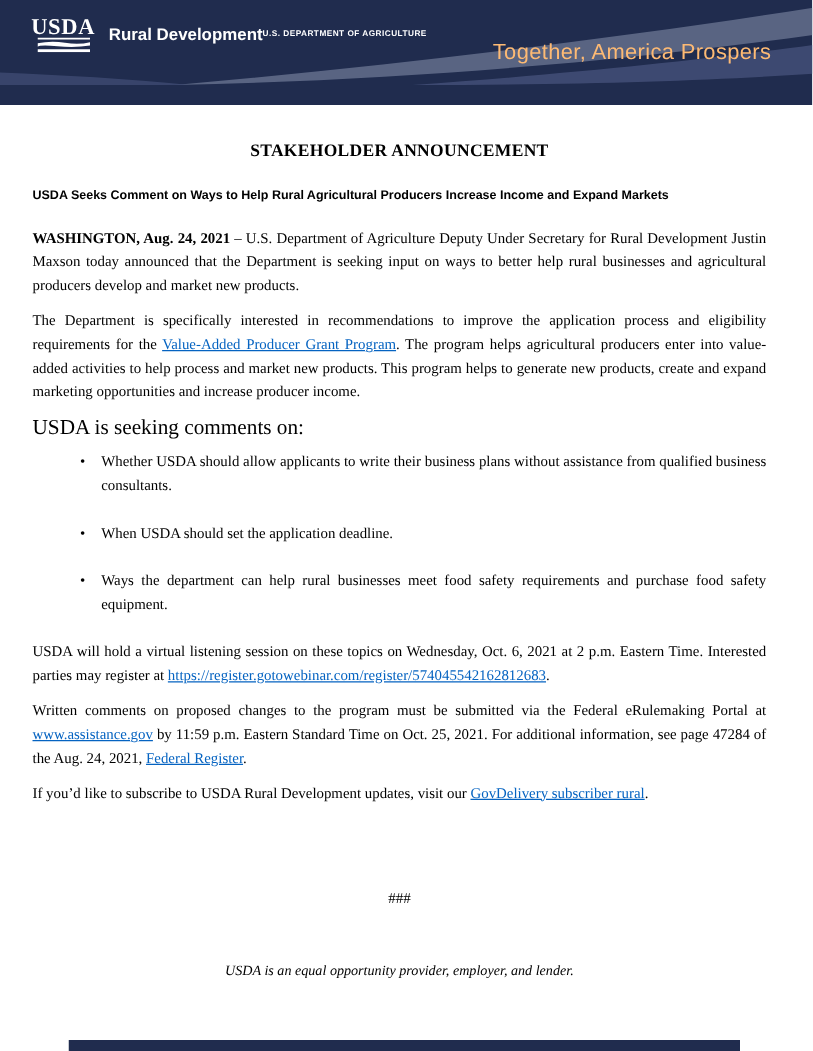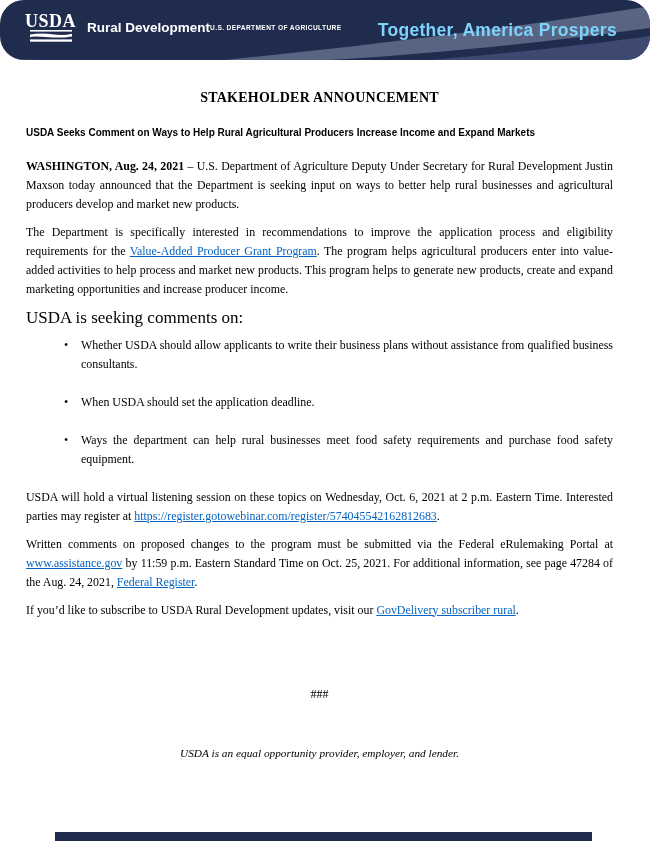--- a/index.html
+++ b/index.html
@@ -1,33 +1,33 @@
 <!DOCTYPE html>
 <html><head>
 <meta charset="utf-8">
 <style>
   html,body{margin:0;padding:0;background:#fff;}
   .page-wrap{
     position:relative;width:650px;height:841px;background:#fff;overflow:hidden;
     font-family:"Liberation Serif",serif;color:#000;
   }
   
-  .masthead{position:relative;height:60px;background:#202c4e;overflow:hidden;border-radius:24px;}
+  .masthead{position:relative;height:84px;background:#202c4e;overflow:hidden;}
   .swoosh{position:absolute;left:0;top:0;width:650px;height:68px;display:block;}
   .brand{position:absolute;left:25px;top:13px;display:flex;align-items:center;gap:11px;z-index:2;}
   .usda-mark{display:flex;flex-direction:column;align-items:center;color:#fff;}
   .usda-word{font-family:"Liberation Serif",serif;font-weight:700;font-size:18px;line-height:16px;letter-spacing:.5px;}
   .usda-logo-swoosh{width:42px;height:12px;margin-top:1px;}
   .brand-text{display:flex;flex-direction:row;justify-content:center;}
   .brand-name{font-family:"Liberation Sans",sans-serif;font-weight:600;font-size:13.5px;line-height:14px;color:#fff;}
   .brand-dept{font-family:"Liberation Sans",sans-serif;font-weight:700;font-size:6.6px;letter-spacing:.38px;color:#fff;margin-top:3px;}
   .tagline{
     position:absolute;right:33px;top:50%;transform:translateY(-50%);z-index:2;
-    font-family:"Liberation Sans",sans-serif;font-weight:700;font-size:17.5px;
-    letter-spacing:.3px;color:#7dd3fc;
+    font-family:"Liberation Sans",sans-serif;font-weight:400;font-size:17.5px;
+    letter-spacing:.3px;color:#fdba74;
   }
   
   .page{padding:30px 37px 0 26px;}
   .kicker{
     margin:0 0 17px;text-align:center;font-family:"Liberation Serif",serif;
     font-size:14px;font-weight:700;letter-spacing:.25px;line-height:16px;
   }
   .doc-title{
     margin:0 0 13px;text-align:left;font-family:"Liberation Sans",sans-serif;
     font-size:10px;font-weight:700;line-height:20.5px;

